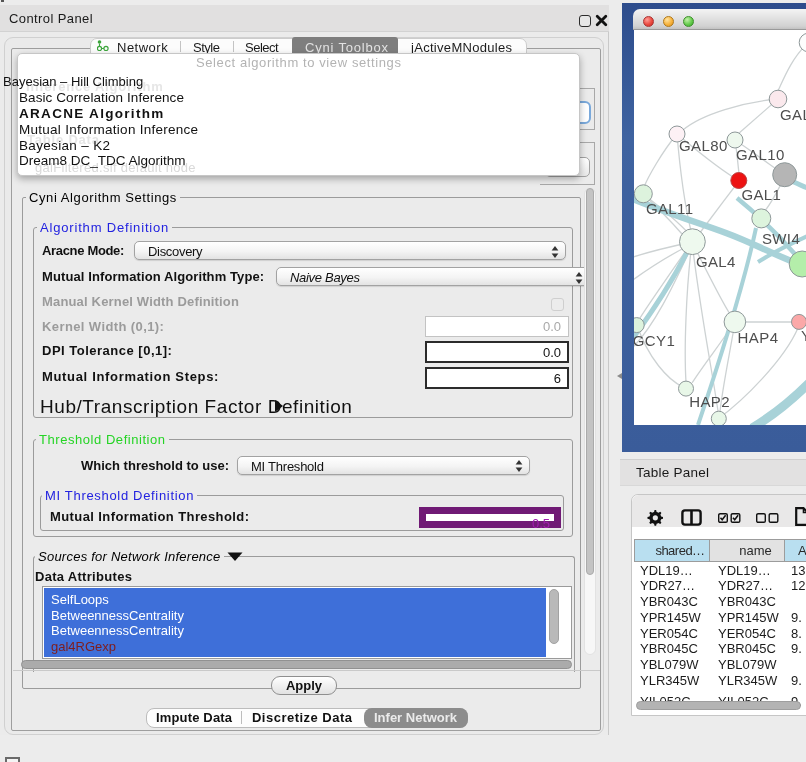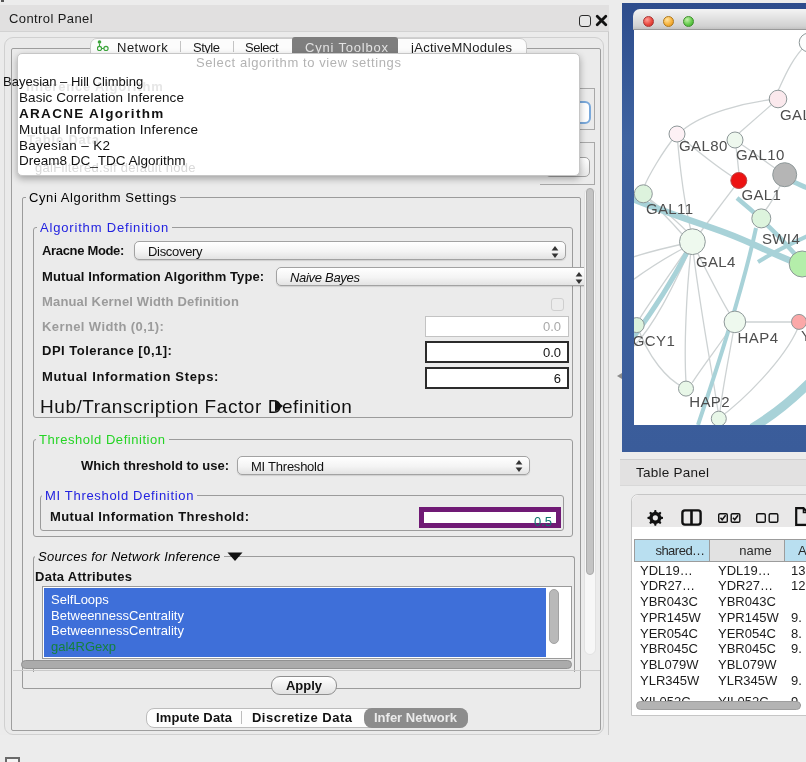--- a/index.html
+++ b/index.html
@@ -96,36 +96,36 @@
   <svg class="arr" style="right:6px;top:3.5px;" viewBox="0 0 8 12">
       <path d="M4 0 L7.4 4.6 L0.6 4.6 Z" fill="#333"></path>
       <path d="M4 12 L7.4 7.4 L0.6 7.4 Z" fill="#333"></path>
     </svg>
 </div>
 
 <div class="grp" style="left:40px;top:495px;width:524px;height:36px;">
   <span class="glab blue" style="left:1px;letter-spacing:0.68px;">MI Threshold Definition</span>
 </div>
 <div class="t b" style="left:50px;top:510px;letter-spacing:0.4px;">Mutual Information Threshold:</div>
-<div class="fld" style="left:419px;top:507px;width:142px;height:21px;border:5px solid #701a75;color:#0f766e;padding-right:4px;">0.5</div>
+<div class="fld" style="left:419px;top:507px;width:142px;height:21px;border:7px solid #701a75;color:#a21caf;padding-right:4px;">0.5</div>
 
 <div class="grp" style="left:33px;top:556px;width:542px;height:116px;border-bottom:none;border-radius:3px 3px 0 0;">
   <span class="glab" style="left:1px;letter-spacing:0.24px;font-style:italic;">Sources for Network Inference</span>
 </div>
 <svg class="a" style="left:227px;top:551px;" width="16" height="11" viewBox="0 0 16 11">
     <path d="M0.5 1.5 L15.5 1.5 L8 10 Z" fill="#111"></path>
   </svg>
 <div class="t b" style="left:35px;top:570px;letter-spacing:0.3px;">Data Attributes</div>
 
 <div class="a" style="left:42px;top:586px;width:530px;height:73px;background:#fff;border:1px solid #9a9a9a;"></div>
 <div class="a" style="left:44px;top:588px;width:502px;height:69px;background:#3e6fd9;"></div>
 <div class="t" style="left:51px;top:593px;color:#fff;">SelfLoops</div>
 <div class="t" style="left:51px;top:608.5px;color:#fff;">BetweennessCentrality</div>
 <div class="t" style="left:51px;top:624px;color:#fff;">BetweennessCentrality</div>
-<div class="t" style="left:51px;top:640px;color:#15803d;">gal4RGexp</div>
+<div class="t" style="left:51px;top:640px;color:#7f1d1d;">gal4RGexp</div>
 <div class="a" style="left:549px;top:589px;width:10px;height:55px;background:#b9b9b9;border:1px solid #a2a2a2;border-radius:5px;"></div>
 
 <div class="a" style="left:21px;top:660px;width:551px;height:9px;background:#ababab;border:1px solid #919191;border-radius:5px;"></div>
 
 <div class="a" style="left:584px;top:188px;width:12px;height:467px;background:#f7f7f7;border:1px solid #e2e2e2;border-radius:6px;"></div>
 <div class="a" style="left:586px;top:188px;width:8px;height:387px;background:#c4c4c4;border:1px solid #ababab;border-radius:4px;"></div>
 
 <div class="a" style="left:13px;top:670px;width:587px;height:1px;background:#c9c9c9;"></div>
 <div class="a" style="left:271px;top:676px;width:66px;height:19px;background:linear-gradient(#ffffff,#f0f0f0 50%,#e2e2e2);border:1px solid #8f8f8f;border-radius:9px;text-align:center;font-size:13px;font-weight:bold;line-height:17px;color:#111;">Apply</div>
 <div class="a" style="left:146px;top:708px;width:322px;height:20px;background:#fdfdfd;border:1px solid #bcbcbc;border-radius:8px;"></div>

